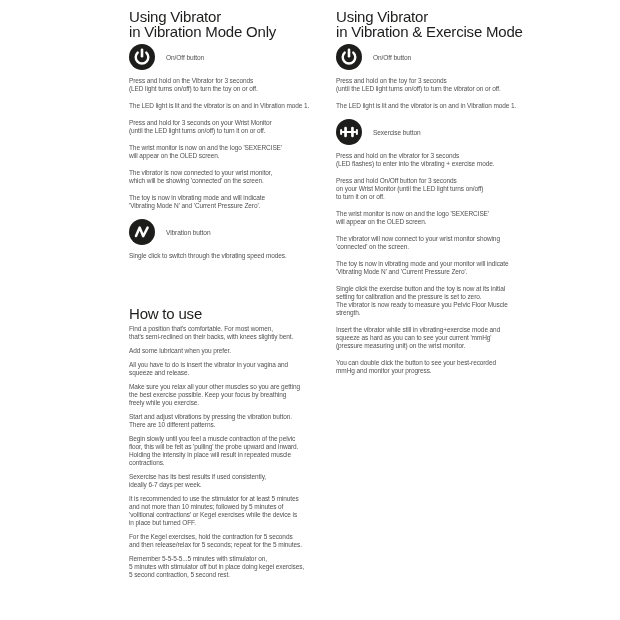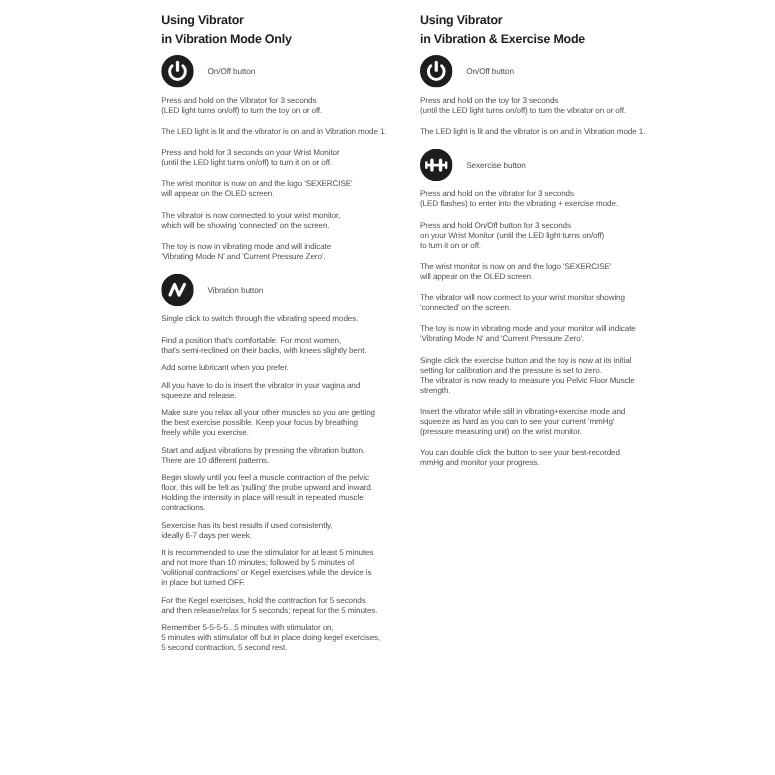--- a/index.html
+++ b/index.html
@@ -13,21 +13,21 @@
     position:relative;
     width:620px;height:620px;
     background:var(--bg);
     font-family:"Liberation Sans", sans-serif;
     overflow:hidden;
   }
   .col{position:absolute;top:9px;}
   .col-left{left:129px;width:206px;}
   .col-right{left:336px;width:224px;}
   h2{
-    font-size:10px;line-height:15px;font-weight:bold;
+    font-size:15px;line-height:15px;font-weight:normal;
     color:var(--heading);margin:0 0 5px 0;
     white-space:pre;letter-spacing:-0.2px;
   }
   h2.how-heading{margin-top:46px;margin-bottom:4px;}
   .icon-row{
     display:flex;align-items:center;gap:11px;
     height:26px;margin:0 0 7px 0;
   }
   .icon-row.push-down{margin-top:5px;}
   .icon{width:26px;height:26px;flex:0 0 auto;display:block;}
@@ -78,20 +78,21 @@
         <svg width="26" height="26" viewBox="0 0 26 26">
           <circle cx="13" cy="13" r="13" fill="var(--icon)"></circle>
           <polyline points="7,17 10.7,8.6 14.2,17.2 18.6,8.6" fill="none" stroke="#ffffff" stroke-width="2.5" stroke-linecap="round" stroke-linejoin="round"></polyline>
         </svg>
       </span>
       <span class="icon-label">Vibration button</span>
     </div>
 
     <p>Single click to switch through the vibrating speed modes.</p>
 
+    <h2 class="how-heading">How to use</h2>
     <p class="ht">Find a position that's comfortable. For most women,
 that's semi-reclined on their backs, with knees slightly bent.</p>
     <p class="ht">Add some lubricant when you prefer.</p>
     <p class="ht">All you have to do is insert the vibrator in your vagina and
 squeeze and release.</p>
     <p class="ht">Make sure you relax all your other muscles so you are getting
 the best exercise possible. Keep your focus by breathing
 freely while you exercise.</p>
     <p class="ht">Start and adjust vibrations by pressing the vibration button.
 There are 10 different patterns.</p>

